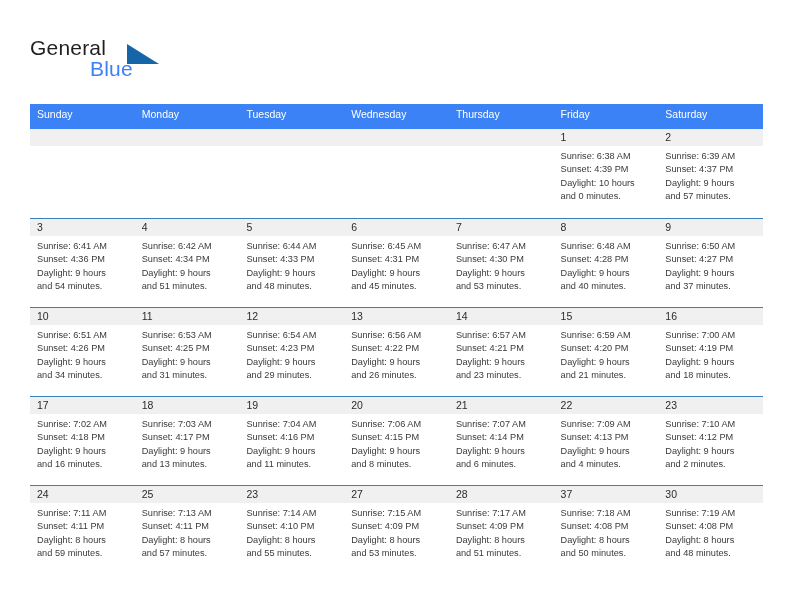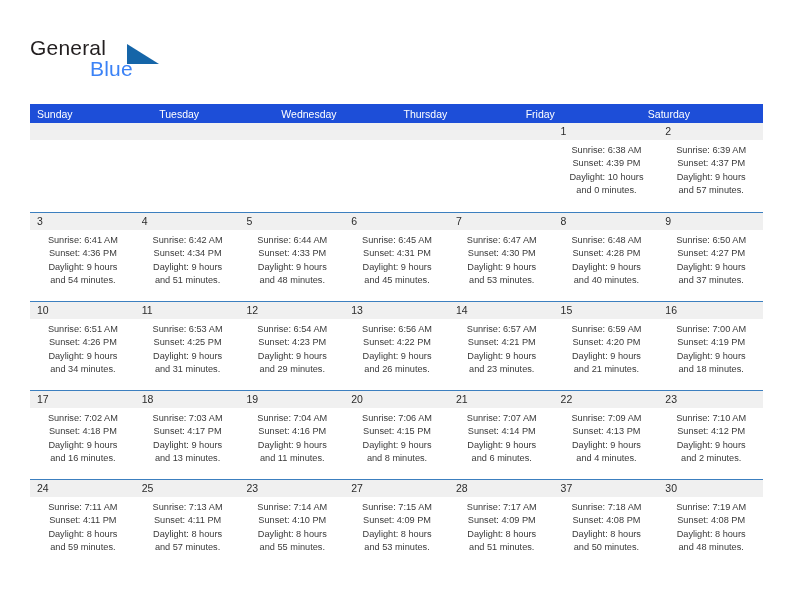--- a/index.html
+++ b/index.html
@@ -88,22 +88,22 @@
 
   
   .calendar {
     position: absolute;
     left: 30px;
     top: 104px;
     width: 733px;
   }
   .weekday-row {
     display: flex;
-    background: #1d4ed8;
-    height: 19px;
+    background: #3b82f6;
+    height: 25px;
   }
   .weekday {
     flex: 1 1 0;
     color: #ffffff;
     font-size: 10.5px;
     line-height: 21px;
     padding-left: 7px;
     box-sizing: border-box;
     white-space: nowrap;
     overflow: hidden;
@@ -133,21 +133,20 @@
     box-sizing: border-box;
   }
   .day-cell.empty .num-band {
     background: #f0f0f0;
   }
   .day-cell .info {
     padding: 4px 6px 0 7px;
     font-size: 9.2px;
     line-height: 13.3px;
     color: #3a3a3a;
-    text-align: center;
   }
   .day-cell .info div {
     white-space: nowrap;
   }
 </style>
 </head>
 <body>
 
 <div class="page">
 
@@ -158,20 +157,21 @@
       <span class="brand-triangle"></span>
       <span class="brand-blue">Blue</span>
     </div>
 
 
   </div>
 
   <div class="calendar">
     <div class="weekday-row" id="weekday-row">
         <div class="weekday">Sunday</div>
+        <div class="weekday">Monday</div>
         <div class="weekday">Tuesday</div>
         <div class="weekday">Wednesday</div>
         <div class="weekday">Thursday</div>
         <div class="weekday">Friday</div>
         <div class="weekday">Saturday</div>
       </div>
     <div id="weeks-container">
         <div class="week-row first">
           <div class="day-cell empty">
             <div class="num-band"></div>

